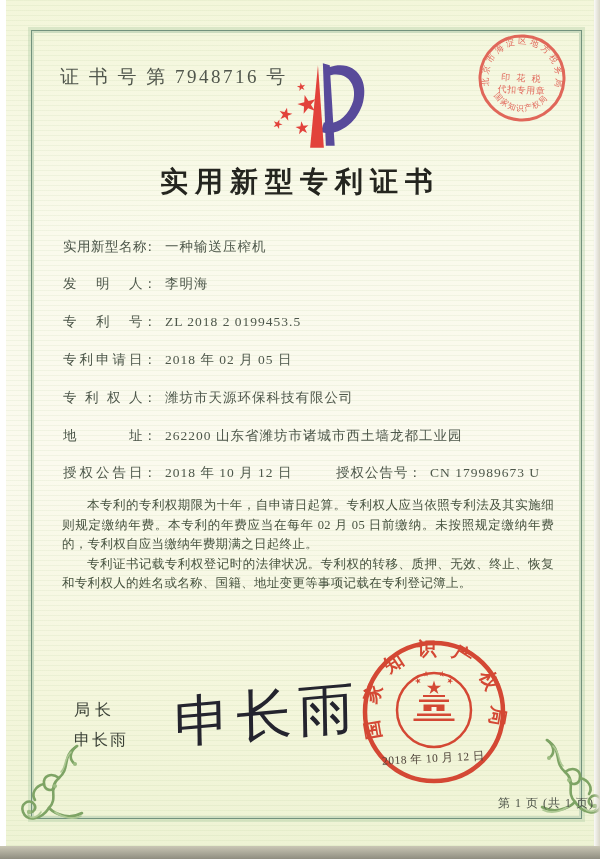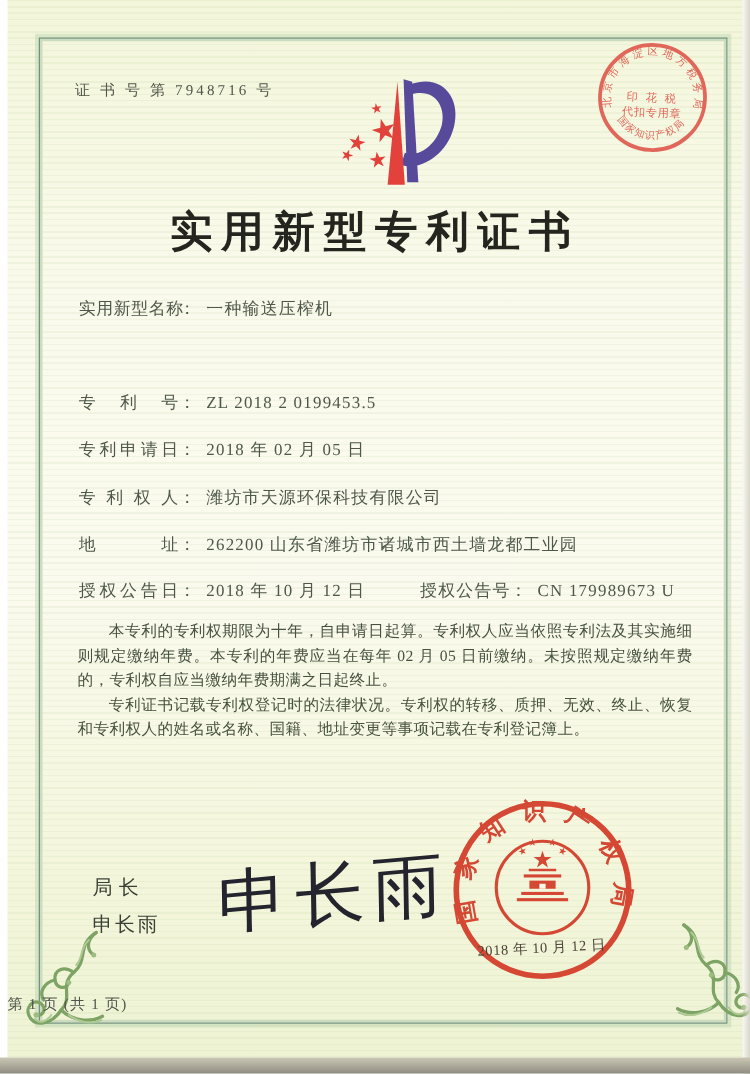--- a/index.html
+++ b/index.html
@@ -15,26 +15,26 @@
   }
   .edge-bottom{position:absolute;left:0;bottom:0;width:100%;height:13px;
     background:linear-gradient(#cac7b5,#8f8d80);}
   .edge-right{position:absolute;right:0;top:0;width:7px;height:100%;
     background:linear-gradient(90deg,rgba(0,0,0,0),#d8d6c7);}
   .frame{
     position:absolute;left:25px;top:30px;width:549px;height:787px;
     border:1px solid #72927d;
     box-shadow: inset 0 0 0 2px #ccdcc0, 0 0 0 3px rgba(170,200,160,0.35);
   }
-  .cert-no{position:absolute;left:54px;top:64px;font-size:12px;letter-spacing:2.5px;color:#50564c;text-align:right;}
+  .cert-no{position:absolute;left:54px;top:64px;font-size:19px;letter-spacing:2.5px;color:#50564c;text-align:right;}
   .logo{position:absolute;left:256px;top:56px;width:108px;height:106px;}
   .tax-stamp{position:absolute;left:468px;top:30px;width:96px;height:96px;opacity:.88;}
   .title{
     position:absolute;left:0;top:163px;width:100%;text-align:center;
-    font-size:34px;font-weight:700;letter-spacing:7px;color:#24251f;
+    font-size:28px;font-weight:700;letter-spacing:7px;color:#24251f;
   }
   .row{position:absolute;left:57px;width:492px;font-size:13.5px;color:#4d574a;letter-spacing:0.5px;white-space:nowrap;}
   .lab{display:inline-block;width:80px;text-align:justify;text-align-last:justify;vertical-align:bottom;}
   .lab5{width:72px;}
   .val{margin-left:8px;letter-spacing:1px;text-align:right;}
   .grant-right{position:absolute;left:273px;top:0;}
   .paras{
     position:absolute;left:56px;top:496px;width:492px;
     font-size:12.5px;line-height:19.5px;color:#46523f;letter-spacing:0.3px;text-align:justify;
   }
@@ -43,21 +43,21 @@
   .signer-name{position:absolute;left:68px;top:730px;font-size:16px;letter-spacing:2px;color:#3a4036;}
   .signature{
     position:absolute;left:168px;top:678px;font-size:56px;color:#24242e;
     letter-spacing:6px;transform:rotate(-5deg) skewX(-4deg);font-weight:400;white-space:nowrap;
   }
   .seal{position:absolute;left:353px;top:637px;width:150px;height:150px;opacity:.93;}
   .seal-date{
     position:absolute;left:376px;top:751px;font-size:11.5px;color:#4d4238;
     letter-spacing:0.5px;transform:rotate(-3deg);white-space:nowrap;
   }
-  .footer{position:absolute;left:0;top:795px;width:100%;text-align:left;font-size:12px;color:#4e544a;letter-spacing:1px;}
+  .footer{position:absolute;left:0;top:795px;width:100%;text-align:right;font-size:12px;color:#4e544a;letter-spacing:1px;}
   .orn{position:absolute;width:86px;height:96px;}
   .orn-left{left:5px;top:742px;}
   .orn-right{left:521px;top:736px;transform:scaleX(-1);}
 </style>
 </head>
 <body>
 
 <div class="paper">
 
   <div class="frame"></div>
@@ -93,20 +93,23 @@
       </text>
       <text x="48" y="51" font-size="9" letter-spacing="2" text-anchor="middle" fill="#de5448">印 花 税</text>
       <text x="48" y="63" font-size="9" letter-spacing="0.5" text-anchor="middle" fill="#de5448">代扣专用章</text>
     </g>
   </svg>
 
   <div class="title">实用新型专利证书</div>
 
   <div class="row" style="top:238px">
     <span class="lab">实用新型名称</span><span>：</span><span class="val">一种输送压榨机</span>
+  </div>
+  <div class="row" style="top:275px">
+    <span class="lab">发明人</span><span>：</span><span class="val">李明海</span>
   </div>
   <div class="row" style="top:313px">
     <span class="lab">专利号</span><span>：</span><span class="val">ZL 2018 2 0199453.5</span>
   </div>
   <div class="row" style="top:351px">
     <span class="lab">专利申请日</span><span>：</span><span class="val">2018 年 02 月 05 日</span>
   </div>
   <div class="row" style="top:389px">
     <span class="lab">专利权人</span><span>：</span><span class="val">潍坊市天源环保科技有限公司</span>
   </div>

